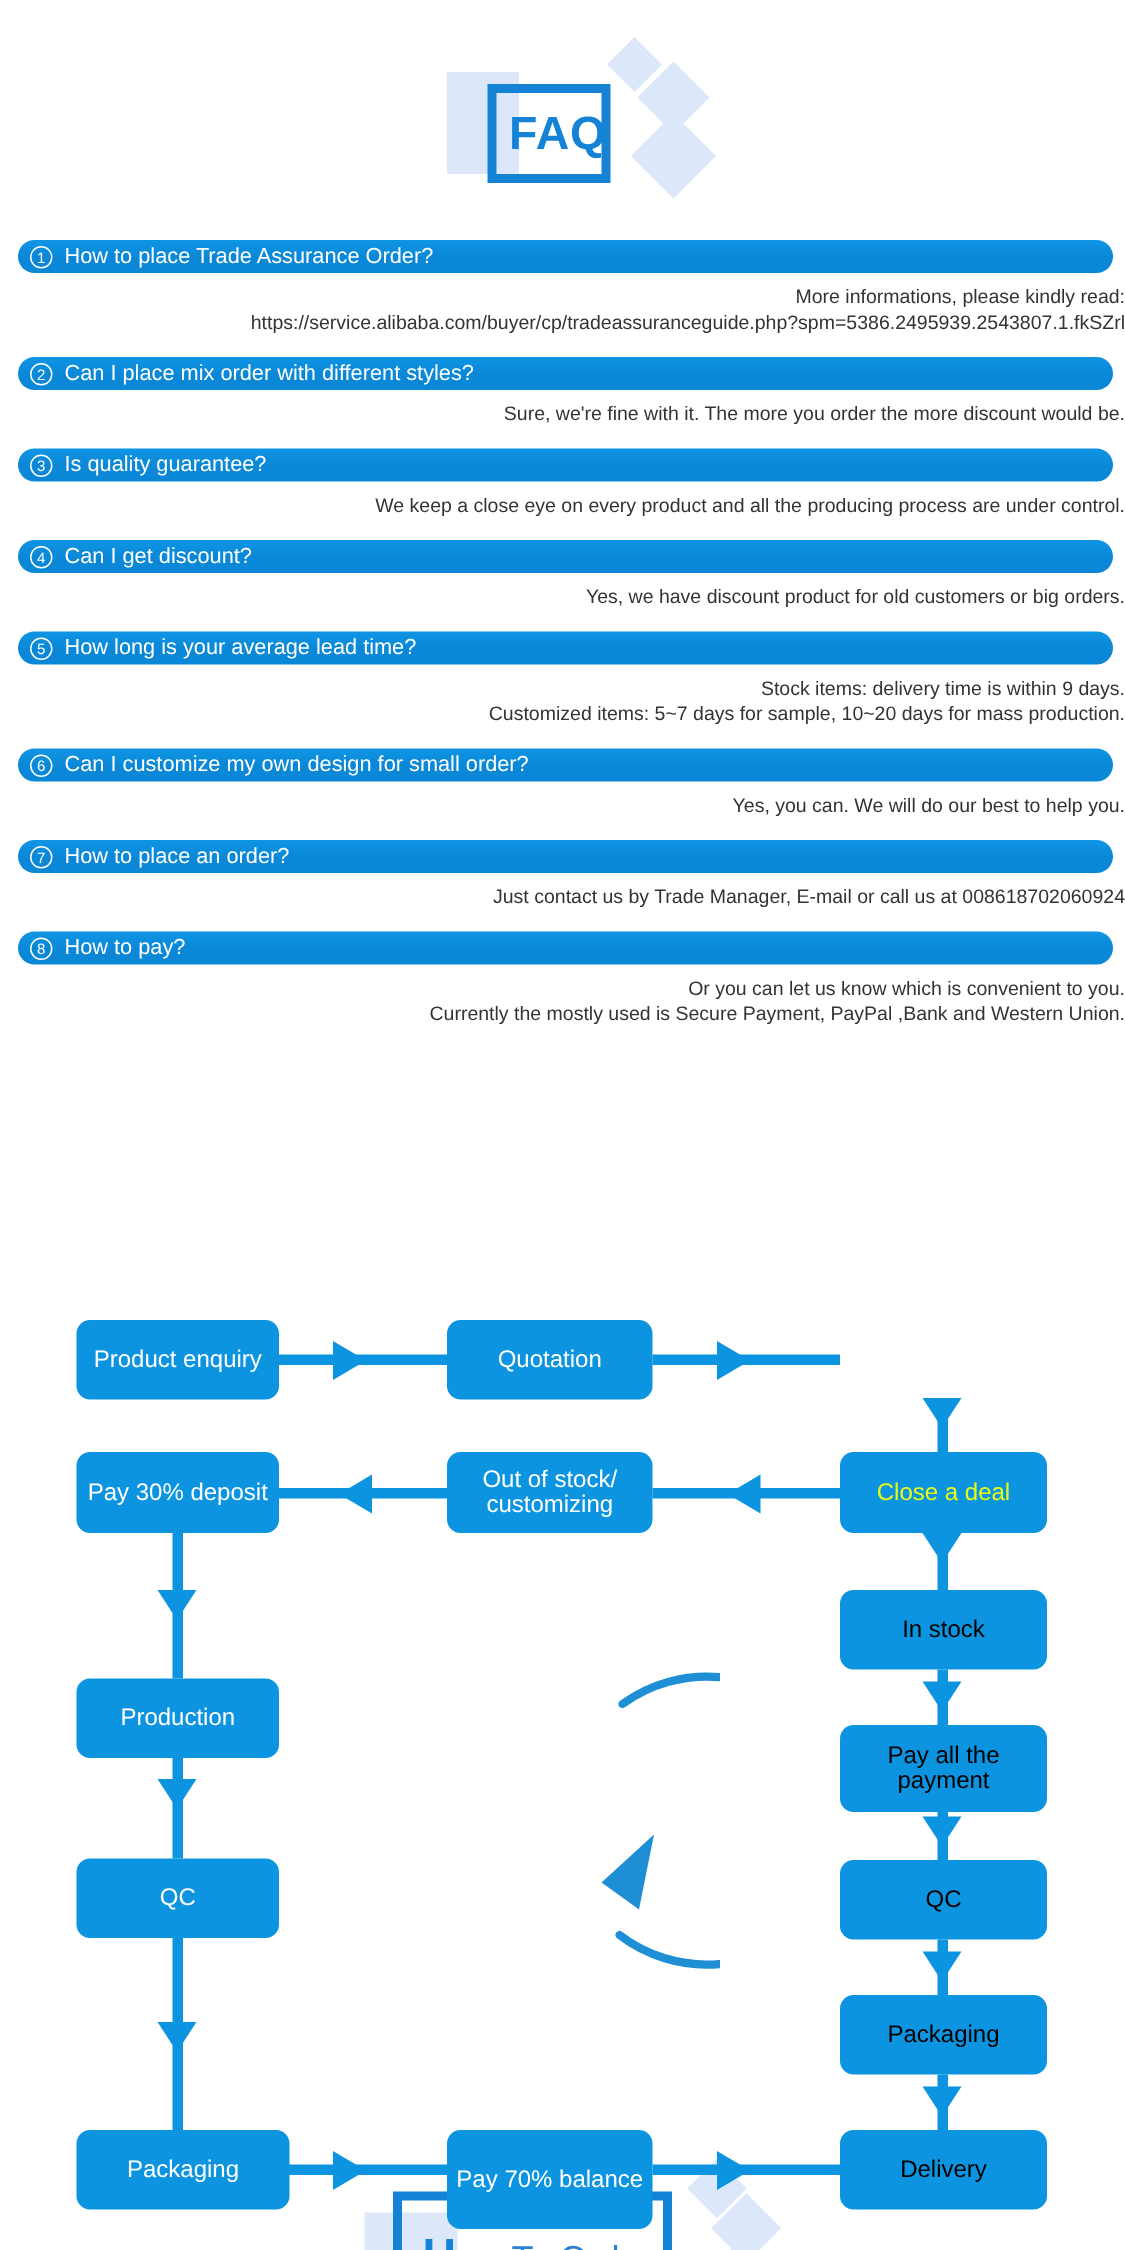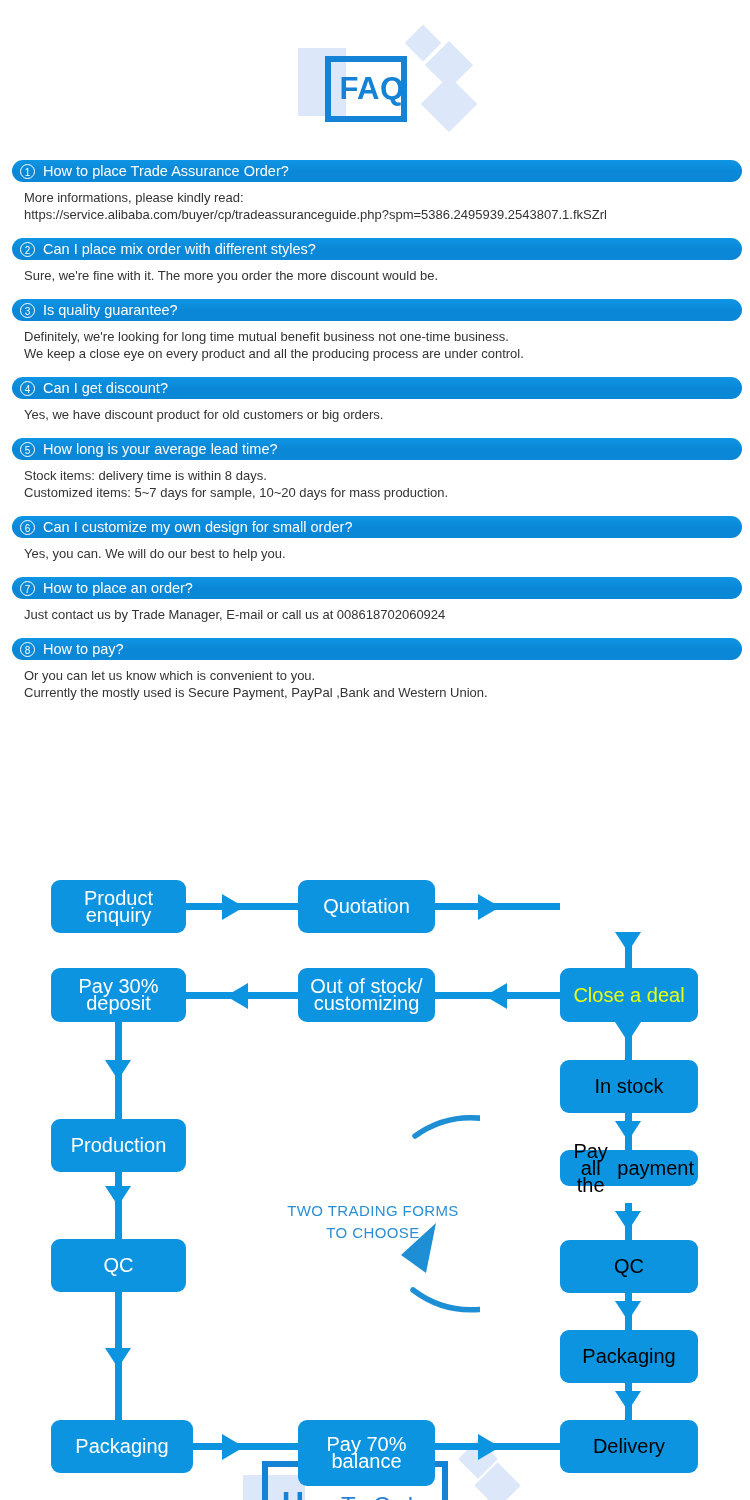--- a/index.html
+++ b/index.html
@@ -28,41 +28,41 @@
   .qbar{
     position:relative;height:22px;margin:0 8px 0 12px;
     background:linear-gradient(to bottom,#0e95e4 0%,#0a87d6 55%,#0a87d6 100%);
     border-radius:11px;display:flex;align-items:center;
   }
   .qnum{
     flex:none;width:15px;height:15px;margin-left:8px;border:1.5px solid #ffffff;border-radius:50%;
     color:#ffffff;font-size:10px;line-height:15px;text-align:center;font-weight:normal;box-sizing:border-box;
   }
   .qtext{margin-left:8px;color:#ffffff;font-size:14.5px;font-weight:normal;letter-spacing:0px;white-space:nowrap;}
-  .ans{margin:7px 0 0 24px;color:#333333;font-size:13px;line-height:17px;}
+  .ans{margin:7px 0 0 24px;color:#333333;font-size:13px;line-height:17px;text-align:right;}
   .ans div{white-space:nowrap;}
   .sp{height:15px;}
 
   
   .hto-banner{position:absolute;left:0;top:715px;width:750px;height:140px;}
   .hto-pale{position:absolute;left:243px;top:760px;width:62px;height:62px;background:#dce8f9;}
   .hto-box{position:absolute;left:262px;top:746px;width:186px;height:78px;border:6px solid #1483d6;box-sizing:border-box;}
   .hto-word{position:absolute;left:258px;top:773px;width:200px;height:32px;line-height:32px;color:#2b7fd4;font-size:24px;text-align:center;white-space:nowrap;}
   .hto-word .cap{color:#1483d6;font-size:31px;font-weight:bold;}
   .hto-dia{position:absolute;background:#dce8f9;transform:rotate(45deg);}
   .hto-dia.e1{left:464px;top:730px;width:28px;height:28px;}
   .hto-dia.e2{left:481px;top:754px;width:33px;height:33px;}
   .hto-dia.e3{left:472px;top:787px;width:44px;height:44px;}
 
   
   .flow{position:absolute;left:0;top:0;width:750px;height:1500px;}
   .node{
     position:absolute;background:#0d94e0;border-radius:9px;
     display:flex;align-items:center;justify-content:center;text-align:center;
-    color:#ffffff;font-size:20px;line-height:17px;z-index:3;box-sizing:border-box;padding:2px 4px;
+    color:#ffffff;font-size:16px;line-height:17px;z-index:3;box-sizing:border-box;padding:2px 4px;
   }
   .node.dark{color:#000000;}
   .node.hl{color:#e9ff12;}
   .conn{position:absolute;background:#0d94e0;z-index:1;}
   .ah{position:absolute;z-index:2;width:0;height:0;}
   .ah-r{border-top:13px solid transparent;border-bottom:13px solid transparent;border-left:22px solid #0d94e0;}
   .ah-l{border-top:13px solid transparent;border-bottom:13px solid transparent;border-right:22px solid #0d94e0;}
   .ah-d{border-left:13px solid transparent;border-right:13px solid transparent;border-top:20px solid #0d94e0;}
   .circ{position:absolute;left:264px;top:1105px;width:216px;height:216px;z-index:1;}
   .circ-lbl{position:absolute;left:258px;top:1200px;width:230px;text-align:center;color:#2b8fd6;font-size:15px;line-height:22px;letter-spacing:.4px;z-index:2;}
@@ -103,21 +103,20 @@
     </div>
   </div>
   <div class="sp"></div>
 
   <div class="faq-item">
     <div class="qbar">
       <span class="qnum">3</span>
       <span class="qtext">Is quality guarantee?</span>
     </div>
     <div class="ans">
-      <div>Definitely, we're looking for long time mutual benefit business not one-time business.</div>
       <div>We keep a close eye on every product and all the producing process are under control.</div>
     </div>
   </div>
   <div class="sp"></div>
 
   <div class="faq-item">
     <div class="qbar">
       <span class="qnum">4</span>
       <span class="qtext">Can I get discount?</span>
     </div>
@@ -126,21 +125,21 @@
     </div>
   </div>
   <div class="sp"></div>
 
   <div class="faq-item">
     <div class="qbar">
       <span class="qnum">5</span>
       <span class="qtext">How long is your average lead time?</span>
     </div>
     <div class="ans">
-      <div>Stock items: delivery time is within 8 days.</div>
+      <div>Stock items: delivery time is within 9 days.</div>
       <div>Customized items: 5~7 days for sample, 10~20 days for mass production.</div>
     </div>
   </div>
   <div class="sp"></div>
 
   <div class="faq-item">
     <div class="qbar">
       <span class="qnum">6</span>
       <span class="qtext">Can I customize my own design for small order?</span>
     </div>
@@ -215,21 +214,21 @@
   <div class="ah ah-d" style="left:105px;top:1060px;"></div>
 
   <div class="node dark" style="left:560px;top:1060px;width:138px;height:53px;">In stock</div>
   <div class="conn" style="left:625px;top:1113px;width:7px;height:37px;"></div>
   <div class="ah ah-d" style="left:615px;top:1121px;"></div>
 
   <div class="node" style="left:51px;top:1119px;width:135px;height:53px;">Production</div>
   <div class="conn" style="left:115px;top:1172px;width:7px;height:67px;"></div>
   <div class="ah ah-d" style="left:105px;top:1186px;"></div>
 
-  <div class="node dark" style="left:560px;top:1150px;width:138px;height:36px;flex-direction:row;">
+  <div class="node dark" style="left:560px;top:1150px;width:138px;height:58px;flex-direction:column;">
     <span>Pay all the</span>
     <span>payment</span>
   </div>
   <div class="conn" style="left:625px;top:1203px;width:7px;height:37px;"></div>
   <div class="ah ah-d" style="left:615px;top:1211px;"></div>
 
   <div class="node" style="left:51px;top:1239px;width:135px;height:53px;">QC</div>
   <div class="conn" style="left:115px;top:1292px;width:7px;height:128px;"></div>
   <div class="ah ah-d" style="left:105px;top:1348px;"></div>
 
@@ -247,18 +246,14 @@
   <div class="ah ah-r" style="left:478px;top:1434px;"></div>
 
   <div class="node" style="left:51px;top:1420px;width:142px;height:53px;">Packaging</div>
   <div class="node" style="left:298px;top:1420px;width:137px;height:66px;">Pay 70% balance</div>
   <div class="node dark" style="left:560px;top:1420px;width:138px;height:53px;">Delivery</div>
 
   <svg class="circ" viewBox="0 0 216 216">
     <path d="M151 31 A 96 96 0 1 1 149 185" fill="none" stroke="#1e8fd5" stroke-width="5.5" stroke-linecap="round"></path>
     <polygon points="137,150 172,118 162,168" fill="#1e8fd5"></polygon>
   </svg>
-  <div class="circ-lbl">
-    <div>TWO TRADING FORMS</div>
-    <div>TO CHOOSE</div>
-  </div>
 
 </div>
 
 </body></html>

